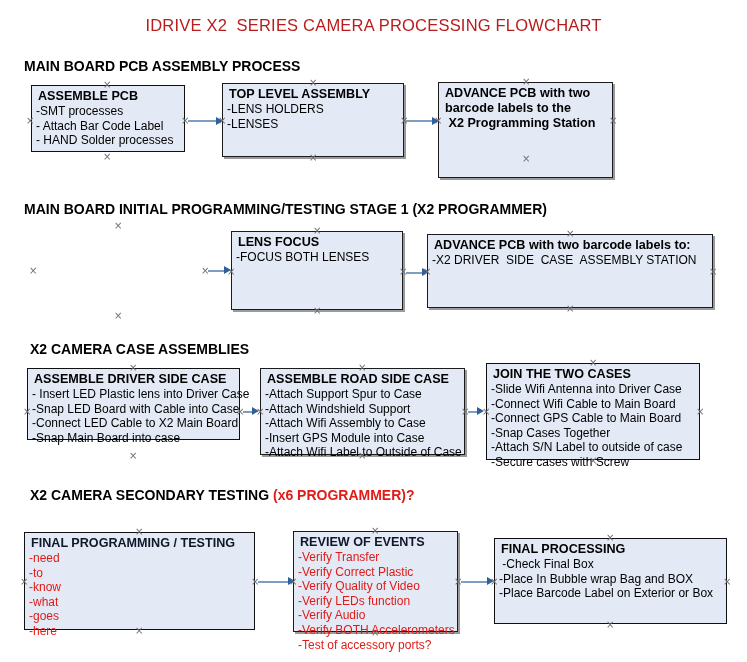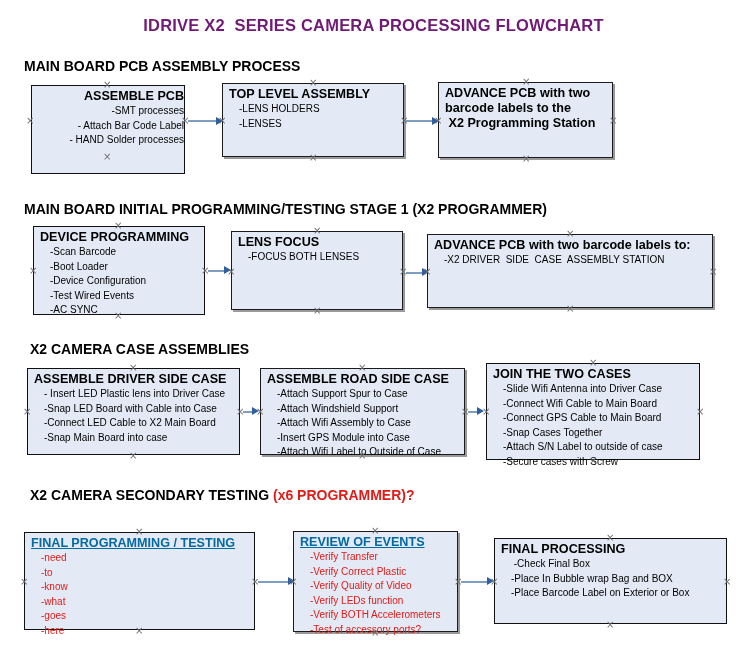--- a/index.html
+++ b/index.html
@@ -11,23 +11,23 @@
     overflow:hidden;
     -webkit-font-smoothing:antialiased;
   }
   #canvas{position:absolute;left:0;top:0;width:747px;height:662px;}
 
   .doc-title{
     position:absolute;
     left:0;right:0;top:16px;
     text-align:center;
     font-size:16.5px;
-    font-weight:bold;
+    font-weight:normal;
     letter-spacing:0.2px;
-    color:#701a75;
+    color:#b91c1c;
     white-space:pre;
   }
 
   .sec-head{
     position:absolute;
     font-size:14px;
     font-weight:bold;
     color:#000000;
     white-space:pre;
     letter-spacing:0px;
@@ -51,28 +51,27 @@
     display:block;
     font-size:12.6px;
     font-weight:bold;
     color:#000000;
     line-height:15px;
     white-space:pre;
     margin-left:2px;
   }
   .pbox .li{
     display:block;
-    font-size:10px;
+    font-size:12px;
     color:#000000;
     line-height:14.6px;
     white-space:pre;
-    margin-left:12px;
-  }
-  
-  .pbox.red .ttl{color:#0369a1;text-decoration:underline;}
+  }
+  
+  .pbox.red .ttl{color:#0f172a;}
   .pbox.red .li{color:#e01b18;}
 
   .pbox .li.overflow{position:relative;}
 
   
   .conn{
     position:absolute;
     height:2px;
     background:#7d9ec0;
   }
@@ -96,21 +95,21 @@
 </style>
 </head>
 <body>
 
 <div id="canvas">
 
   <div class="doc-title">IDRIVE X2  SERIES CAMERA PROCESSING FLOWCHART</div>
 
   <div class="sec-head" style="left:24px;top:58px;"><span>MAIN BOARD PCB ASSEMBLY PROCESS</span></div>
 
-  <div class="pbox" style="left:31px;top:85px;width:154px;height:89px;text-align:right;">
+  <div class="pbox" style="left:31px;top:85px;width:154px;height:67px;">
     <span class="ttl">ASSEMBLE PCB</span>
     <span class="li">-SMT processes</span>
     <span class="li">- Attach Bar Code Label</span>
     <span class="li">- HAND Solder processes</span>
   </div>
   <div class="xmark" style="left:103px;top:80px;"></div>
   <div class="xmark" style="left:26px;top:116px;"></div>
   <div class="xmark" style="left:181px;top:116px;"></div>
   <div class="xmark" style="left:103px;top:152px;"></div>
 
@@ -123,40 +122,32 @@
     <span class="li">-LENSES</span>
   </div>
   <div class="xmark" style="left:309px;top:78px;"></div>
   <div class="xmark" style="left:218px;top:116px;"></div>
   <div class="xmark" style="left:400px;top:116px;"></div>
   <div class="xmark" style="left:309px;top:153px;"></div>
 
   <div class="conn" style="left:406px;top:120px;width:28px;"></div>
   <div class="arrowhead" style="left:432px;top:117px;"></div>
 
-  <div class="pbox shadow" style="left:438px;top:82px;width:175px;height:76px;">
+  <div class="pbox shadow" style="left:438px;top:82px;width:175px;height:96px;">
     <span class="ttl">ADVANCE PCB with two</span>
     <span class="ttl">barcode labels to the</span>
     <span class="ttl"> X2 Programming Station</span>
   </div>
   <div class="xmark" style="left:522px;top:77px;"></div>
   <div class="xmark" style="left:434px;top:116px;"></div>
   <div class="xmark" style="left:609px;top:116px;"></div>
   <div class="xmark" style="left:522px;top:154px;"></div>
 
   <div class="sec-head" style="left:24px;top:201px;"><span>MAIN BOARD INITIAL PROGRAMMING/TESTING STAGE 1 (X2 PROGRAMMER)</span></div>
 
-  <div class="pbox" style="left:33px;top:226px;width:172px;height:89px;">
-    <span class="ttl">DEVICE PROGRAMMING</span>
-    <span class="li">-Scan Barcode</span>
-    <span class="li">-Boot Loader</span>
-    <span class="li">-Device Configuration</span>
-    <span class="li">-Test Wired Events</span>
-    <span class="li">-AC SYNC</span>
-  </div>
   <div class="xmark" style="left:114px;top:221px;"></div>
   <div class="xmark" style="left:29px;top:266px;"></div>
   <div class="xmark" style="left:201px;top:266px;"></div>
   <div class="xmark" style="left:114px;top:311px;"></div>
 
   <div class="conn" style="left:208px;top:270px;width:18px;"></div>
   <div class="arrowhead" style="left:224px;top:266px;"></div>
 
   <div class="pbox shadow" style="left:231px;top:231px;width:172px;height:79px;">
     <span class="ttl">LENS FOCUS</span>
@@ -174,21 +165,21 @@
     <span class="ttl">ADVANCE PCB with two barcode labels to:</span>
     <span class="li">-X2 DRIVER  SIDE  CASE  ASSEMBLY STATION</span>
   </div>
   <div class="xmark" style="left:566px;top:229px;"></div>
   <div class="xmark" style="left:423px;top:267px;"></div>
   <div class="xmark" style="left:709px;top:267px;"></div>
   <div class="xmark" style="left:566px;top:304px;"></div>
 
   <div class="sec-head" style="left:30px;top:341px;"><span>X2 CAMERA CASE ASSEMBLIES</span></div>
 
-  <div class="pbox" style="left:27px;top:368px;width:213px;height:87px;">
+  <div class="pbox" style="left:27px;top:368px;width:213px;height:72px;">
     <span class="ttl">ASSEMBLE DRIVER SIDE CASE</span>
     <span class="li">- Insert LED Plastic lens into Driver Case</span>
     <span class="li">-Snap LED Board with Cable into Case</span>
     <span class="li">-Connect LED Cable to X2 Main Board</span>
     <span class="li">-Snap Main Board into case</span>
   </div>
   <div class="xmark" style="left:129px;top:363px;"></div>
   <div class="xmark" style="left:23px;top:407px;"></div>
   <div class="xmark" style="left:236px;top:407px;"></div>
   <div class="xmark" style="left:129px;top:451px;"></div>
@@ -244,20 +235,21 @@
 
   <div class="conn" style="left:258px;top:581px;width:32px;"></div>
   <div class="arrowhead" style="left:288px;top:577px;"></div>
 
   <div class="pbox red shadow" style="left:293px;top:531px;width:165px;height:101px;">
     <span class="ttl">REVIEW OF EVENTS</span>
     <span class="li">-Verify Transfer</span>
     <span class="li">-Verify Correct Plastic</span>
     <span class="li">-Verify Quality of Video</span>
     <span class="li">-Verify LEDs function</span>
+    <span class="li">-Verify Audio</span>
     <span class="li">-Verify BOTH Accelerometers</span>
     <span class="li overflow">-Test of accessory ports?</span>
   </div>
   <div class="xmark" style="left:371px;top:526px;"></div>
   <div class="xmark" style="left:289px;top:577px;"></div>
   <div class="xmark" style="left:454px;top:577px;"></div>
   <div class="xmark" style="left:371px;top:628px;"></div>
 
   <div class="conn" style="left:461px;top:581px;width:28px;"></div>
   <div class="arrowhead" style="left:487px;top:577px;"></div>

